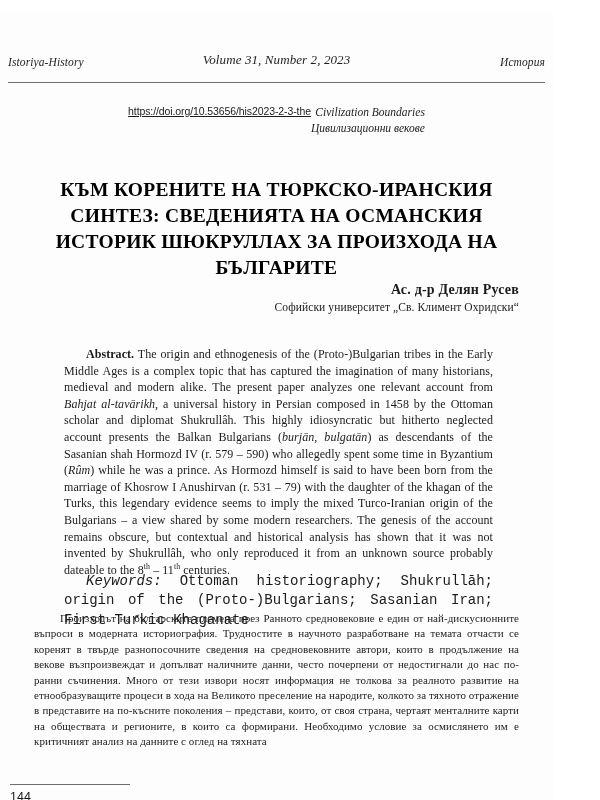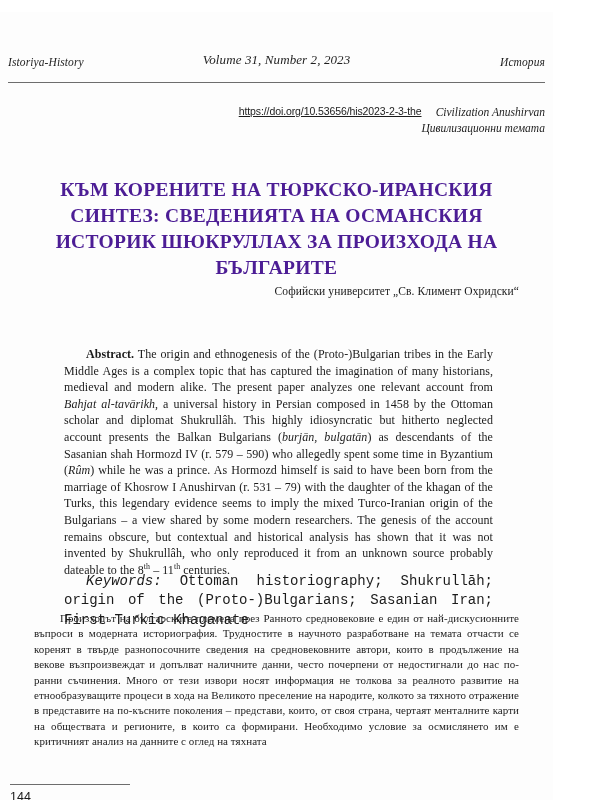--- a/index.html
+++ b/index.html
@@ -59,21 +59,21 @@
   }
 
   
   .meta-row {
     position: absolute;
     left: 8px;
     right: 8px;
     top: 93px;
     display: flex;
     align-items: flex-start;
-    justify-content: flex-end;
+    justify-content: center;
   }
   .doi {
     font-family: "Liberation Sans", "DejaVu Sans", sans-serif;
     font-size: 10.5px;
     text-decoration: underline;
     color: #1b1b1b;
     letter-spacing: -0.1px;
     white-space: nowrap;
   }
   .section-label {
@@ -88,21 +88,21 @@
   .title {
     position: absolute;
     left: 52px;
     right: 52px;
     top: 152px;
     text-align: center;
     font-weight: bold;
     font-size: 19.5px;
     line-height: 1.34;
     letter-spacing: 0.3px;
-    color: #4c1d95;
+    color: #000000;
   }
 
   
   .author-block {
     position: absolute;
     left: 60px;
     right: 34px;
     top: 270px;
     text-align: right;
   }
@@ -185,28 +185,29 @@
   <div class="running-head">
     <span class="rh-left">Istoriya-History</span>
     <span class="rh-center">Volume 31, Number 2, 2023</span>
     <span class="rh-right">История</span>
   </div>
   <div class="head-rule"></div>
 
   <div class="meta-row">
     <a class="doi" href="#">https://doi.org/10.53656/his2023-2-3-the</a>
     <div class="section-label">
-      <div>Civilization Anushirvan</div>
-      <div>Цивилизационни темата</div>
+      <div>Civilization Boundaries</div>
+      <div>Цивилизационни векове</div>
     </div>
   </div>
 
   <h1 class="title">КЪМ КОРЕНИТЕ НА ТЮРКСКО-ИРАНСКИЯ СИНТЕЗ: СВЕДЕНИЯТА НА ОСМАНСКИЯ ИСТОРИК ШЮКРУЛЛАХ ЗА ПРОИЗХОДА НА БЪЛГАРИТЕ</h1>
 
   <div class="author-block">
+    <div class="author-name">Ас. д-р Делян Русев</div>
     <div class="author-affil">Софийски университет „Св. Климент Охридски“</div>
   </div>
 
   <p class="abstract">
     <b>Abstract.</b><span> The origin and ethnogenesis of the (Proto-)Bulgarian tribes in the Early Middle Ages is a complex topic that has captured the imagination of many historians, medieval and modern alike. The present paper analyzes one relevant account from </span><i>Bahjat al-tavārikh</i><span>, a universal history in Persian composed in 1458 by the Ottoman scholar and diplomat Shukrullâh. This highly idiosyncratic but hitherto neglected account presents the Balkan Bulgarians (</span><i>burjān, bulgatān</i><span>) as descendants of the Sasanian shah Hormozd IV (r. 579 – 590) who allegedly spent some time in Byzantium (</span><i>Rûm</i><span>) while he was a prince. As Hormozd himself is said to have been born from the marriage of Khosrow I Anushirvan (r. 531 – 79) with the daughter of the khagan of the Turks, this legendary evidence seems to imply the mixed Turco-Iranian origin of the Bulgarians – a view shared by some modern researchers. The genesis of the account remains obscure, but contextual and historical analysis has shown that it was not invented by Shukrullâh, who only reproduced it from an unknown source probably dateable to the </span><span>8</span><sup>th</sup><span> – 11</span><sup>th</sup><span> centuries.</span>
   </p>
 
   <p class="keywords">
     <i>Keywords:</i><span> Ottoman historiography; Shukrullāh; origin of the (Proto-)Bulgarians; Sasanian Iran; First Turkic Khaganate</span>
   </p>

